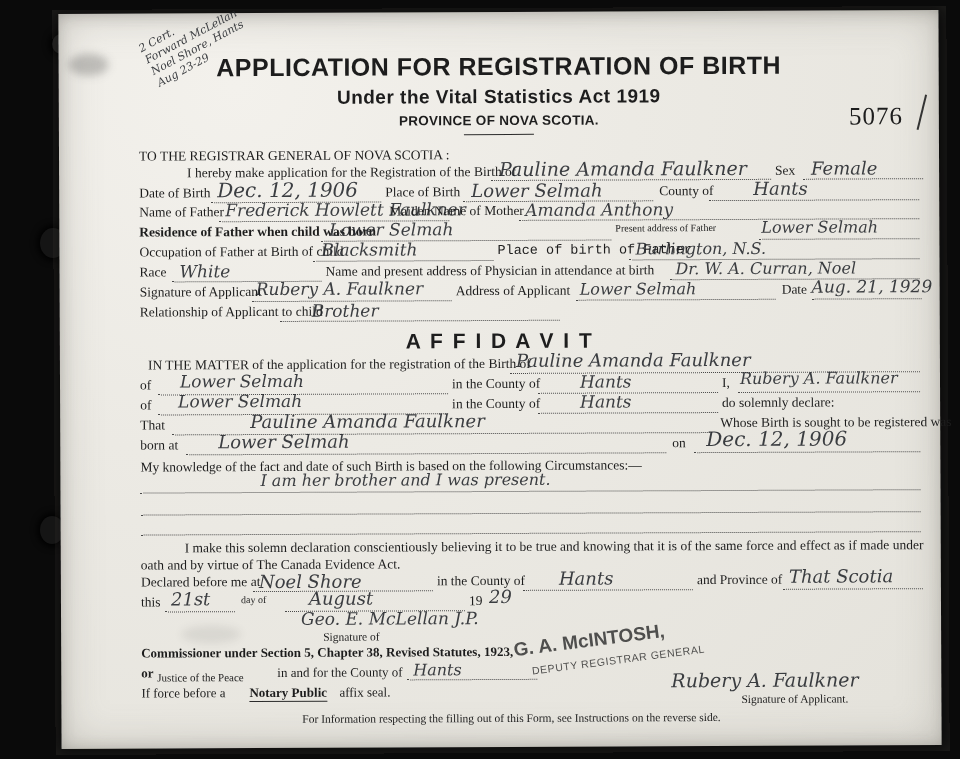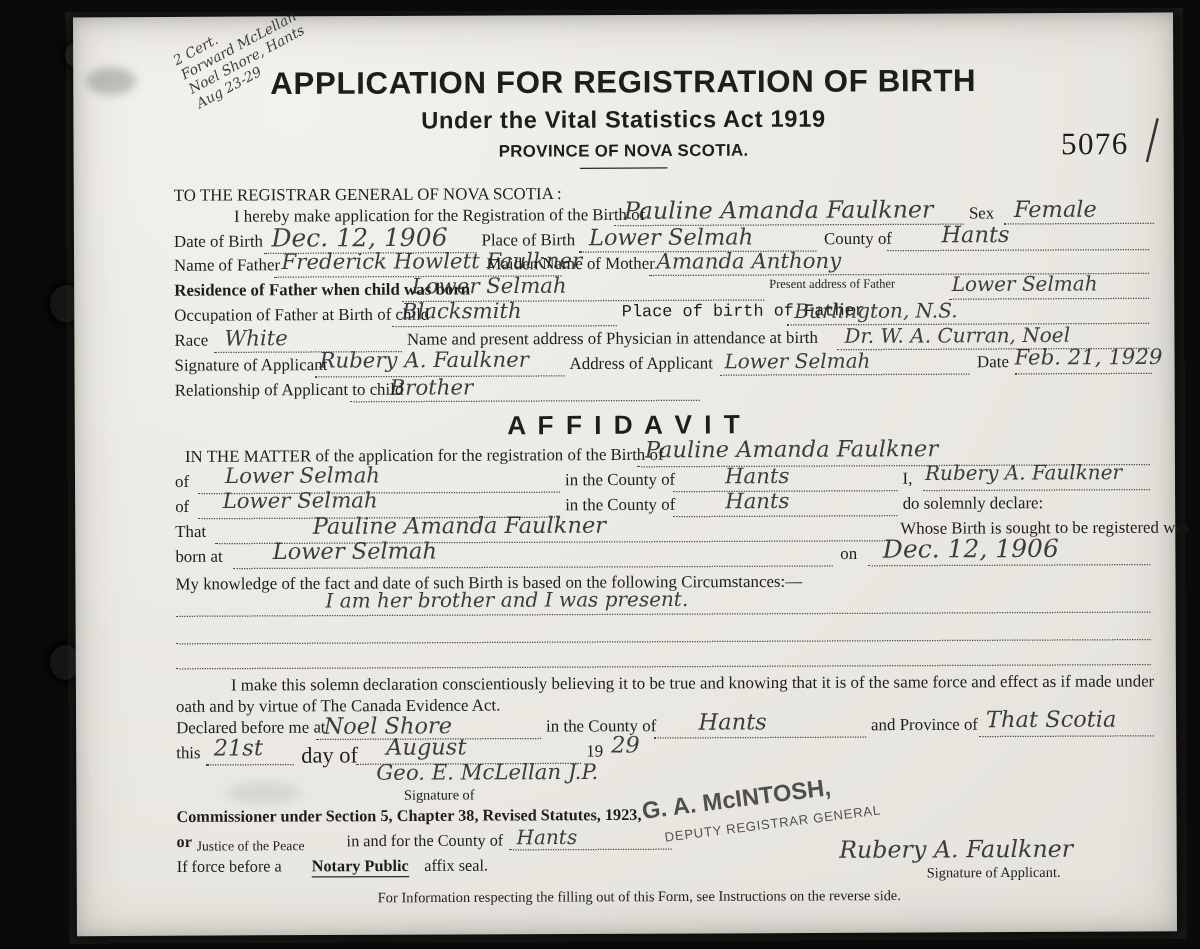--- a/index.html
+++ b/index.html
@@ -187,21 +187,21 @@
     <div class="hand" style="left:616px; top:248px; font-size:16px;">Dr. W. A. Curran, Noel</div>
 
     <div class="print" style="left:80px; top:271px; font-size:13.5px;">Signature of Applicant</div>
     <div class="dots" style="left:192px; top:288px; width:200px;"></div>
     <div class="hand" style="left:196px; top:266px; font-size:17px;">Rubery A. Faulkner</div>
     <div class="print" style="left:396px; top:271px; font-size:13.5px;">Address of Applicant</div>
     <div class="dots" style="left:516px; top:288px; width:200px;"></div>
     <div class="hand" style="left:520px; top:268px; font-size:16px;">Lower Selmah</div>
     <div class="print" style="left:722px; top:271px; font-size:13.5px;">Date</div>
     <div class="dots" style="left:752px; top:288px; width:110px;"></div>
-    <div class="hand" style="left:752px; top:266px; font-size:17px;">Feb. 21, 1929</div>
+    <div class="hand" style="left:752px; top:266px; font-size:17px;">Aug. 21, 1929</div>
 
     <div class="print" style="left:80px; top:291px; font-size:13.5px;">Relationship of Applicant to child</div>
     <div class="dots" style="left:220px; top:308px; width:280px;"></div>
     <div class="hand" style="left:252px; top:288px; font-size:17px;">Brother</div>
 
     <div class="print title" style="left:140px; top:317px; width:600px; text-align:center; font-size:21px; letter-spacing:2px;">A F F I D A V I T</div>
 
     <div class="print" style="left:88px; top:344px; font-size:13.5px;">IN THE MATTER of the application for the registration of the Birth of</div>
     <div class="dots" style="left:450px; top:361px; width:410px;"></div>
     <div class="hand" style="left:456px; top:338px; font-size:18px;">Pauline Amanda Faulkner</div>
@@ -250,21 +250,21 @@
     <div class="print" style="left:376px; top:561px; font-size:13.5px;">in the County of</div>
     <div class="dots" style="left:462px; top:578px; width:170px;"></div>
     <div class="hand" style="left:498px; top:556px; font-size:18px;">Hants</div>
     <div class="print" style="left:636px; top:561px; font-size:13.5px;">and Province of</div>
     <div class="dots" style="left:722px; top:578px; width:140px;"></div>
     <div class="hand" style="left:728px; top:555px; font-size:18px;">That Scotia</div>
 
     <div class="print" style="left:80px; top:581px; font-size:13.5px;">this</div>
     <div class="dots" style="left:104px; top:598px; width:70px;"></div>
     <div class="hand" style="left:110px; top:575px; font-size:18px;">21st</div>
-    <div class="print" style="left:180px; top:581px; font-size:18px;">day of</div>
+    <div class="print" style="left:180px; top:581px; font-size:10px;">day of</div>
     <div class="dots" style="left:224px; top:598px; width:180px;"></div>
     <div class="hand" style="left:248px; top:575px; font-size:18px;">August</div>
     <div class="print" style="left:408px; top:581px; font-size:13.5px;">19</div>
     <div class="hand" style="left:428px; top:574px; font-size:18px;">29</div>
 
     <div class="hand" style="left:240px; top:596px; font-size:17px;">Geo. E. McLellan  J.P.</div>
     <div class="print" style="left:262px; top:618px; font-size:11.5px;">Signature of</div>
 
     <div class="print" style="left:80px; top:632px; font-size:13px; font-weight:bold;">Commissioner under Section 5, Chapter 38, Revised Statutes, 1923,</div>
 

